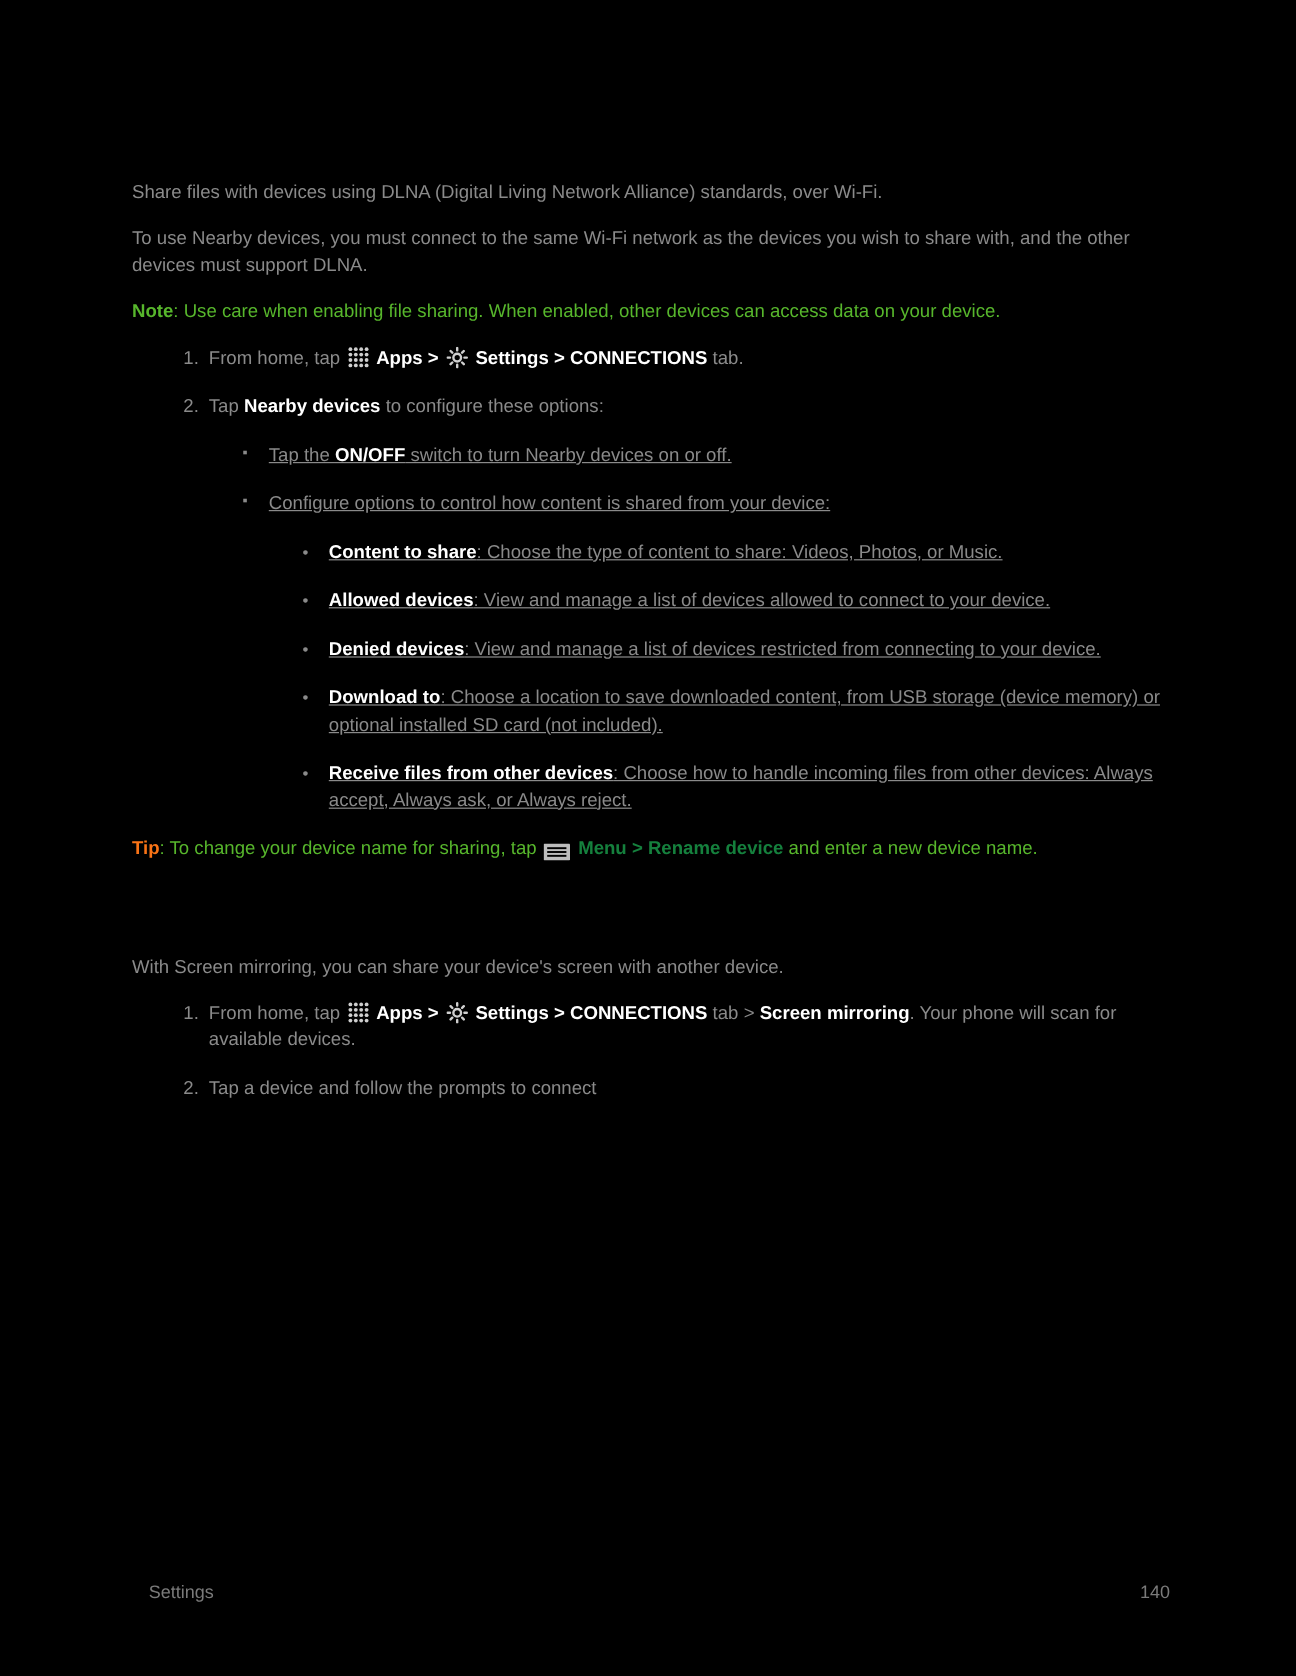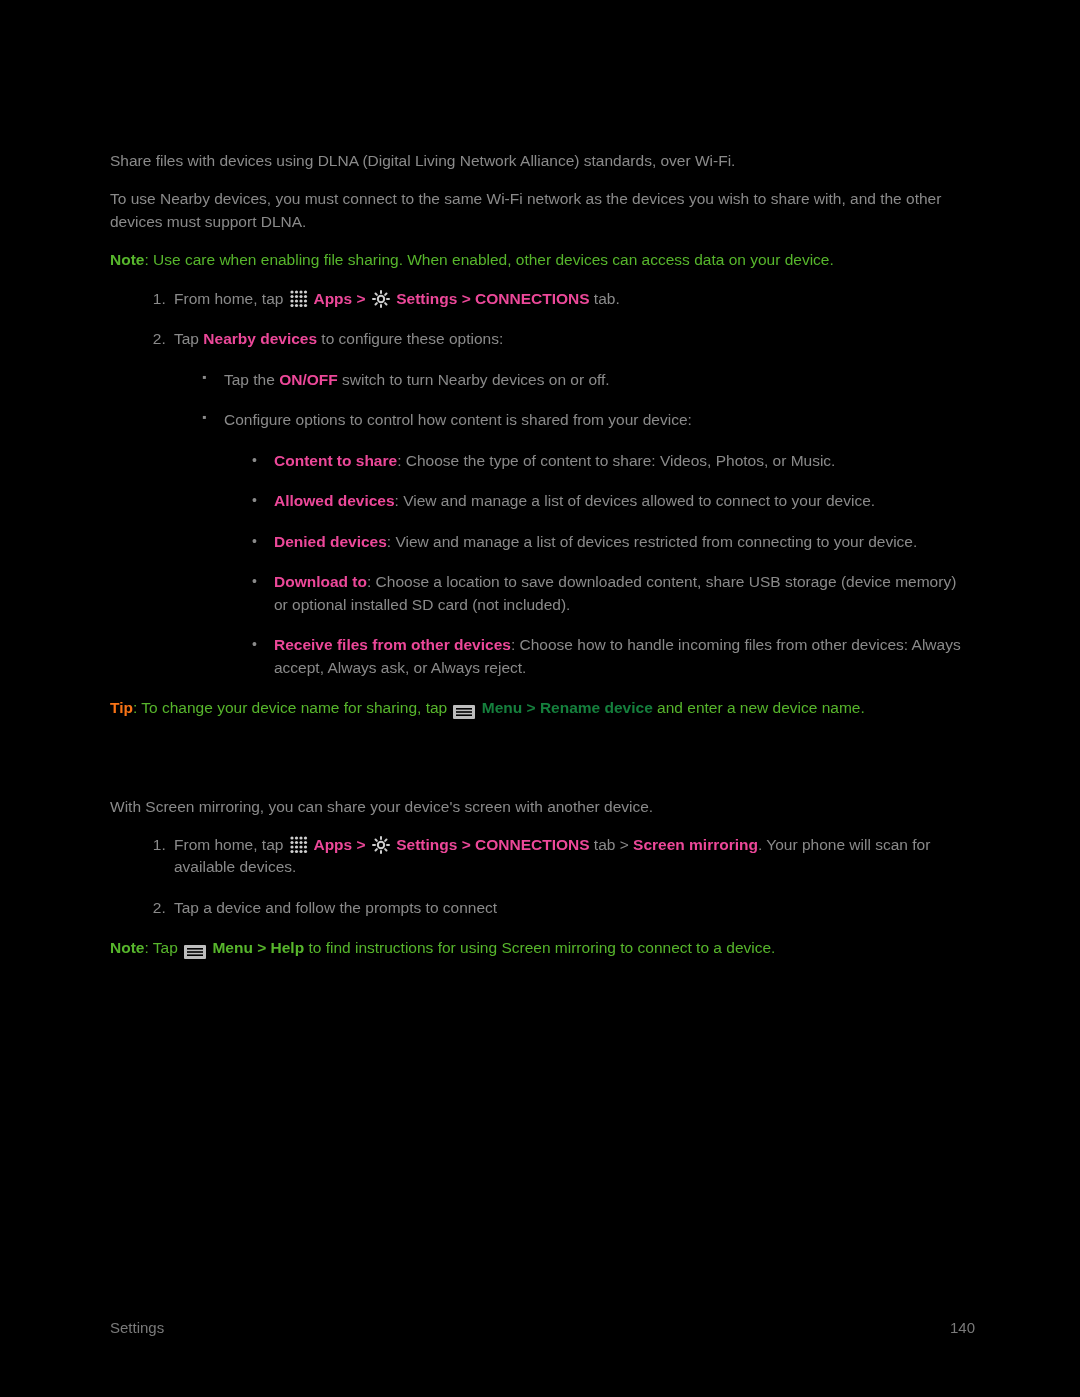--- a/index.html
+++ b/index.html
@@ -19,41 +19,42 @@
     padding: 150px 110px 0 110px;
   }
   .para {
     margin: 0 0 16px 0;
   }
   .green {
     color: #57b62c;
   }
   .bold {
     font-weight: bold;
-    color: #ec4899;
+    color: #ffffff;
   }
   ol.steps {
     list-style: decimal;
     margin: 0 0 16px 0;
     padding-left: 60px;
   }
   ol.steps > li {
     padding-left: 4px;
     margin-bottom: 18px;
     color: #8a8a8a;
   }
   ul.sub {
     list-style: none;
     margin: 18px 0 0 0;
     padding-left: 28px;
   }
   ul.sub > li {
     position: relative;
     margin-bottom: 18px;
     padding-left: 22px;
+    text-decoration: underline;
   }
   ul.sub > li::before {
     content: "▪";
     position: absolute;
     left: 0;
     top: 0;
     color: #8a8a8a;
     font-size: 12px;
   }
   ul.sub2 {
@@ -93,21 +94,21 @@
     top: -1px;
   }
   .icon.menu-lines {
     width: 22px;
     height: 14px;
     position: relative;
     top: 1px;
   }
   .footer {
     position: absolute;
-    left: 110px;
+    left: 124px;
     right: 105px;
     bottom: 58px;
     display: flex;
     justify-content: space-between;
     color: #7a7a7a;
     font-size: 15px;
   }
   .section-gap { height: 60px; }
 </style>
 </head>
@@ -156,21 +157,21 @@
       <ul class="sub">
         <li>
           <span>Tap the </span><span class="bold">ON/OFF</span><span> switch to turn Nearby devices on or off.</span>
         </li>
         <li>
           <span>Configure options to control how content is shared from your device:</span>
           <ul class="sub2">
             <li><span class="bold">Content to share</span><span>: Choose the type of content to share: Videos, Photos, or Music.</span></li>
             <li><span class="bold">Allowed devices</span><span>: View and manage a list of devices allowed to connect to your device.</span></li>
             <li><span class="bold">Denied devices</span><span>: View and manage a list of devices restricted from connecting to your device.</span></li>
-            <li><span class="bold">Download to</span><span>: Choose a location to save downloaded content, share USB storage (device memory) or optional installed SD card (not included).</span></li>
+            <li><span class="bold">Download to</span><span>: Choose a location to save downloaded content, from USB storage (device memory) or optional installed SD card (not included).</span></li>
             <li><span class="bold">Receive files from other devices</span><span>: Choose how to handle incoming files from other devices: Always accept, Always ask, or Always reject.</span></li>
           </ul>
         </li>
       </ul>
     </li>
   </ol>
 
   <p class="para green">
     <span style="color:#f97316;font-weight:bold;">Tip</span><span>: To change your device name for sharing, tap </span><span class="icon menu-lines"><svg viewBox="0 0 22 14">
           <rect x="0" y="0" width="22" height="14" fill="#bdbdbd" rx="1"></rect>
@@ -210,27 +211,19 @@
               <circle cx="9" cy="9" r="3.2"></circle>
               <path d="M9 1v2M9 15v2M1 9h2M15 9h2M3.5 3.5l1.4 1.4M13.1 13.1l1.4 1.4M3.5 14.5l1.4-1.4M13.1 4.9l1.4-1.4" stroke-linecap="round"></path>
             </g>
           </svg></span><span class="bold"> Settings &gt; CONNECTIONS</span><span> tab &gt; </span><span class="bold">Screen mirroring</span><span>. Your phone will scan for available devices.</span>
     </li>
     <li>
       <span>Tap a device and follow the prompts to connect</span>
     </li>
   </ol>
 
-  <p class="para green">
-    <span style="color:#57b62c;font-weight:bold;">Note</span><span>: Tap </span><span class="icon menu-lines"><svg viewBox="0 0 22 14">
-          <rect x="0" y="0" width="22" height="14" fill="#bdbdbd" rx="1"></rect>
-          <rect x="3" y="3" width="16" height="1.6" fill="#000"></rect>
-          <rect x="3" y="6.2" width="16" height="1.6" fill="#000"></rect>
-          <rect x="3" y="9.4" width="16" height="1.6" fill="#000"></rect>
-        </svg></span><span style="color:#57b62c;font-weight:bold;"> Menu &gt; Help</span><span> to find instructions for using Screen mirroring to connect to a device.</span>
-  </p>
 
 </div>
 
 <div class="footer">
   <span>Settings</span>
   <span>140</span>
 </div>
 
 </body></html>

